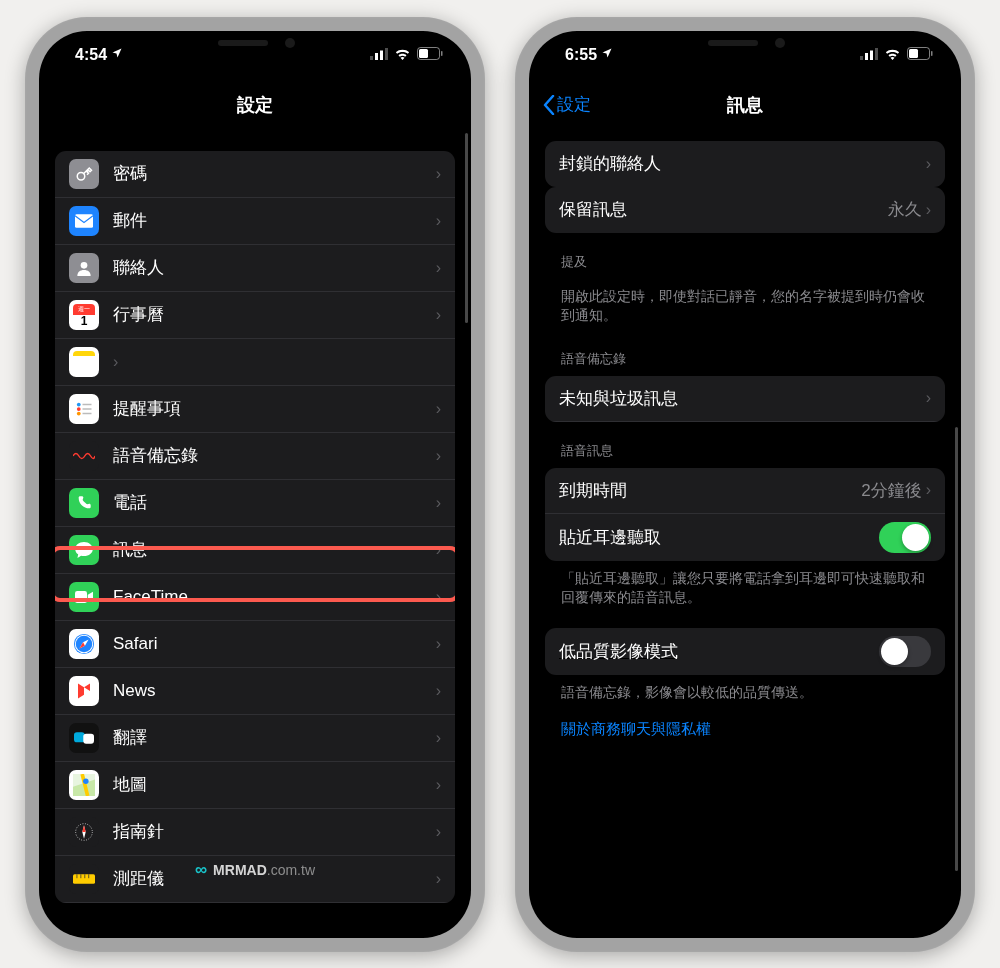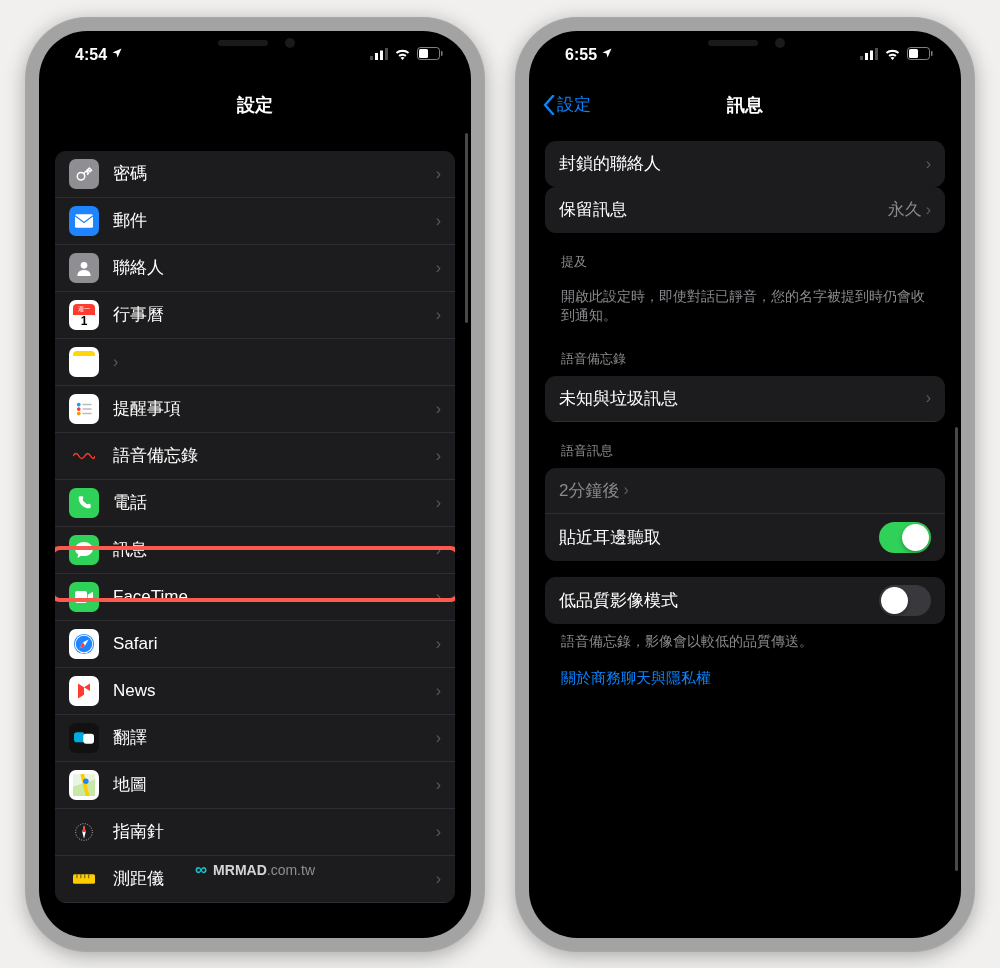--- a/index.html
+++ b/index.html
@@ -449,30 +449,32 @@
         <div class="row">
           <div class="label">未知與垃圾訊息</div>
           <span class="chev">›</span>
         </div>
         <div class="highlight" style="top:-4px;left:-5px;right:-5px;bottom:-4px;"></div>
       </div>
 
       <div class="section-header">語音訊息</div>
       <div class="group">
         <div class="row">
+          <div class="label">到期時間</div>
           <div class="value">2分鐘後</div>
           <span class="chev">›</span>
         </div>
         <div class="row">
           <div class="label">貼近耳邊聽取</div>
           <div class="toggle on"></div>
         </div>
       </div>
-
-      <div class="group" style="margin-top:16px;">
+      <div class="section-footer">「貼近耳邊聽取」讓您只要將電話拿到耳邊即可快速聽取和回覆傳來的語音訊息。</div>
+
+      <div class="group" style="margin-top:16px;text-decoration:underline;">
         <div class="row">
           <div class="label">低品質影像模式</div>
           <div class="toggle off"></div>
         </div>
       </div>
       <div class="section-footer">語音備忘錄，影像會以較低的品質傳送。</div>
 
       <a class="link">關於商務聊天與隱私權</a>
 
       <div class="scrollbar" style="top:296px;height:444px;"></div>

